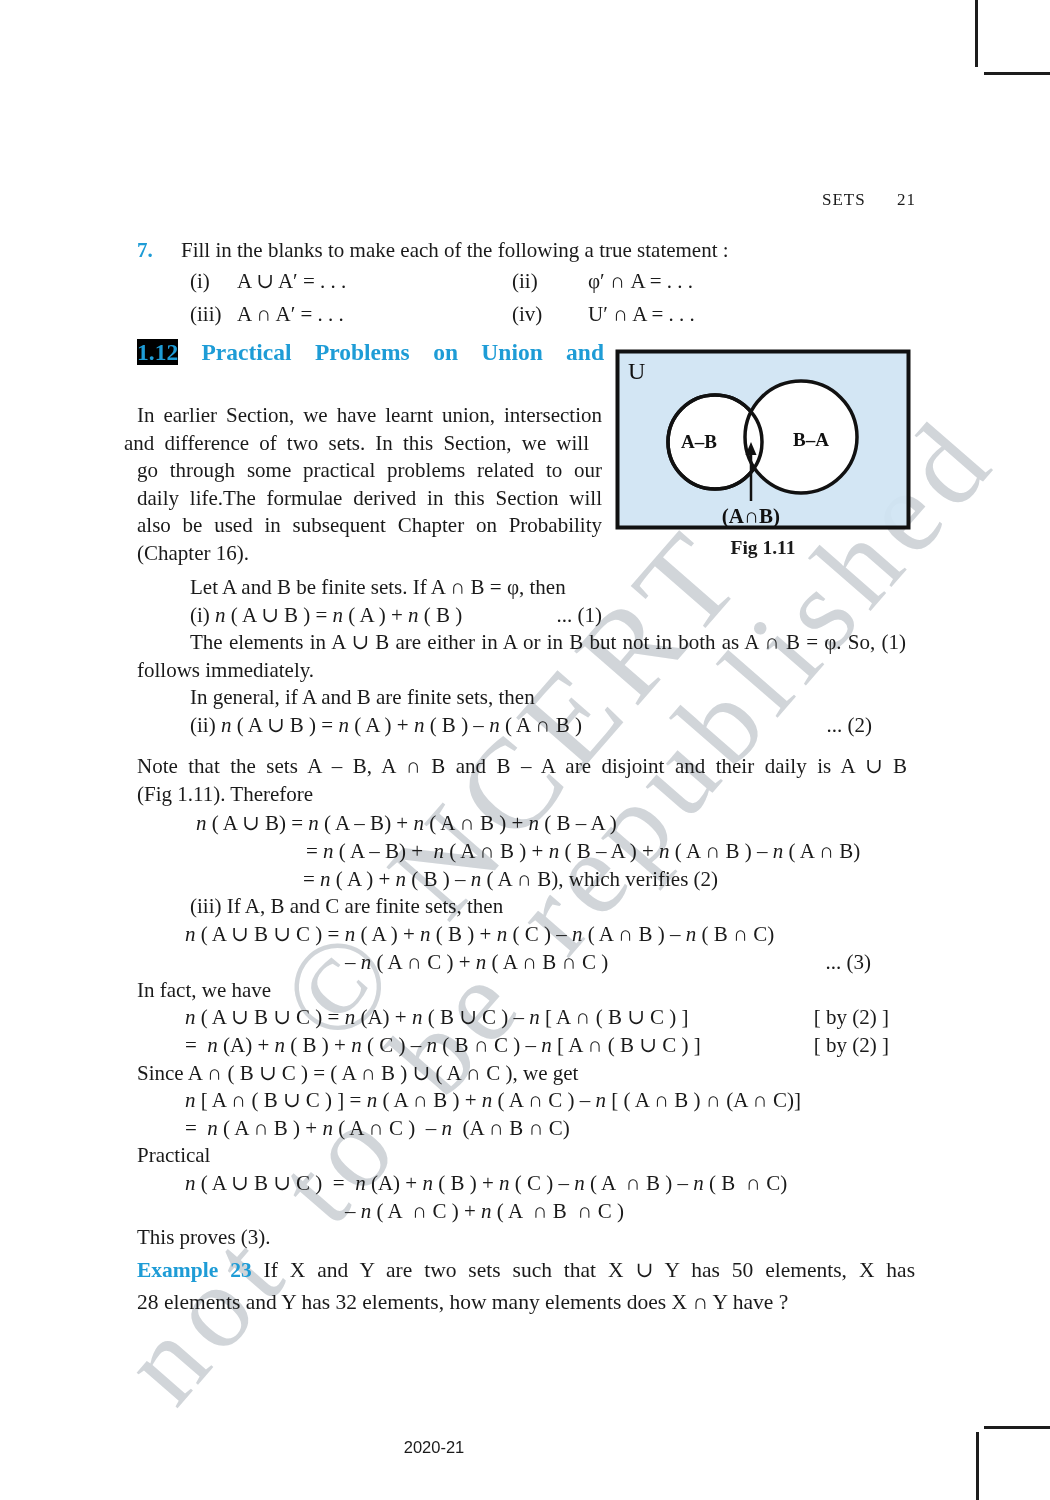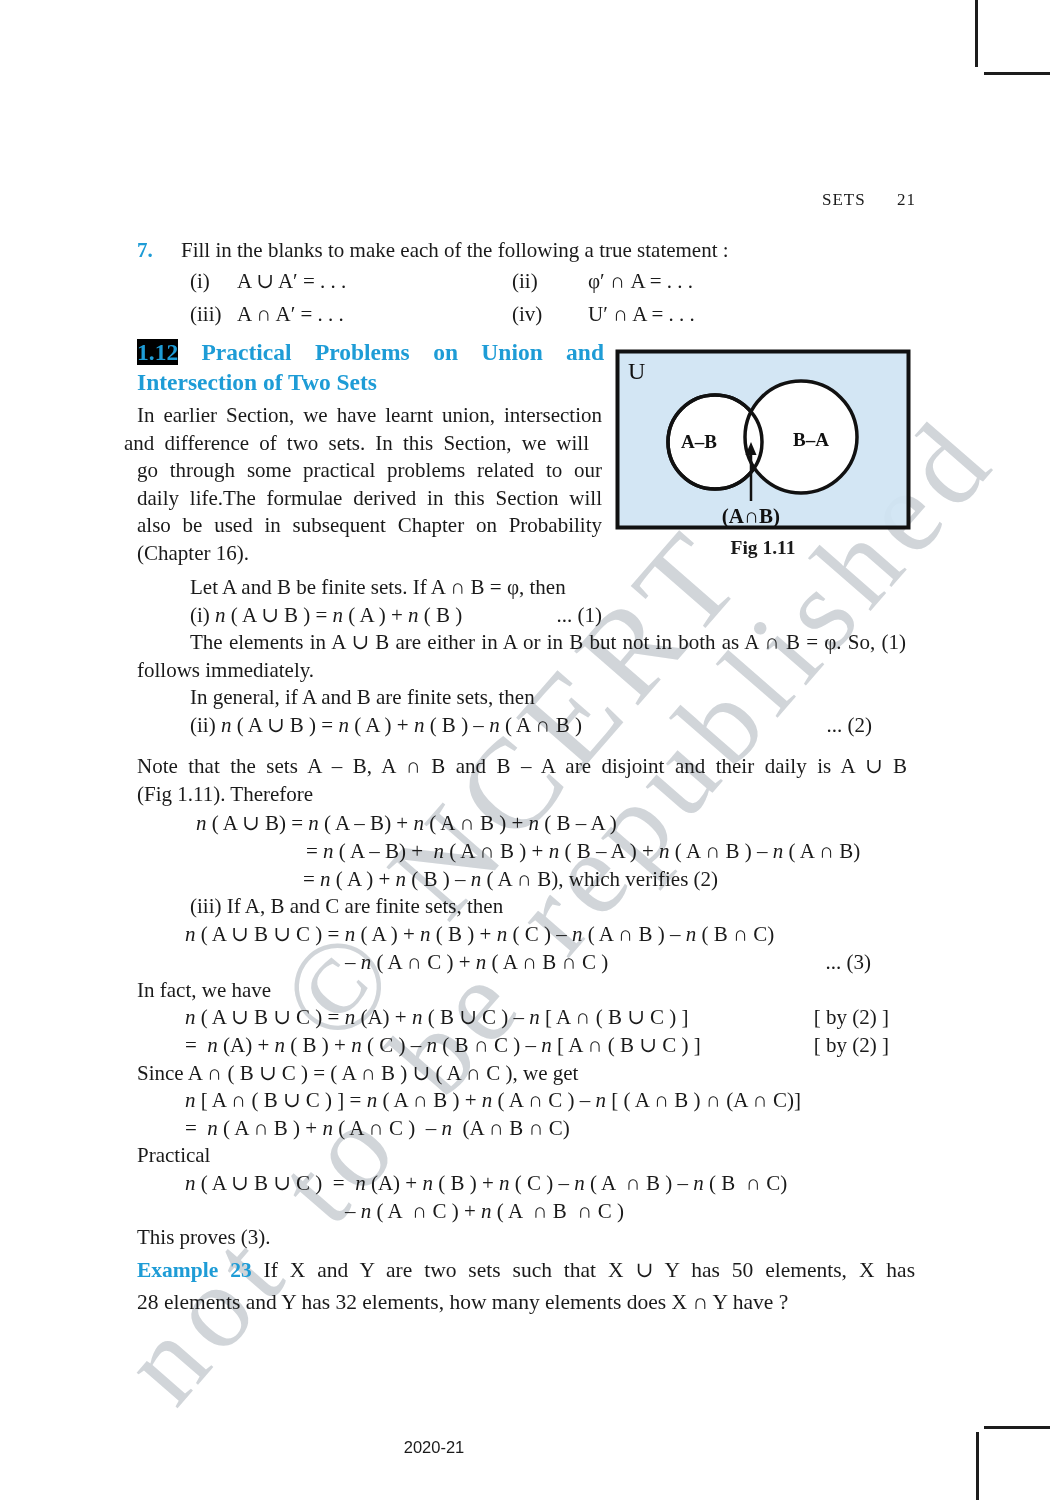--- a/index.html
+++ b/index.html
@@ -62,21 +62,20 @@
   <div class="bl" style="left:190px;top:268px">(i)</div>
   <div class="bl" style="left:237px;top:268px">A ∪ A′ = . . .</div>
   <div class="bl" style="left:512px;top:268px">(ii)</div>
   <div class="bl" style="left:588px;top:268px">φ′ ∩ A = . . .</div>
   <div class="bl" style="left:190px;top:301px">(iii)</div>
   <div class="bl" style="left:237px;top:301px">A ∩ A′ = . . .</div>
   <div class="bl" style="left:512px;top:301px">(iv)</div>
   <div class="bl" style="left:588px;top:301px">U′ ∩ A = . . .</div>
 
   <div class="h1 jl" style="left:137px;top:338px;width:467px"><span class="hl">1.12</span> <span>Practical Problems on Union and</span></div>
-  <div class="h1" style="left:137px;top:368px">Intersection of Two Sets</div>
 
   <div class="bl jl" style="left:137px;top:402px;width:465px">In earlier Section, we have learnt union, intersection</div>
   <div class="bl jl" style="left:124px;top:430px;width:465px">and difference of two sets. In this Section, we will</div>
   <div class="bl jl" style="left:137px;top:457px;width:465px">go through some practical problems related to our</div>
   <div class="bl jl" style="left:137px;top:485px;width:465px">daily life.The formulae derived in this Section will</div>
   <div class="bl jl" style="left:137px;top:512px;width:465px">also be used in subsequent Chapter on Probability</div>
   <div class="bl" style="left:137px;top:540px">(Chapter 16).</div>
 
   <svg id="fig" width="296" height="182" viewBox="0 0 296 182">
     <rect x="2.5" y="2.5" width="291" height="176" fill="#cfe4f3" fill-opacity="0.92" stroke="#111" stroke-width="4"></rect>

